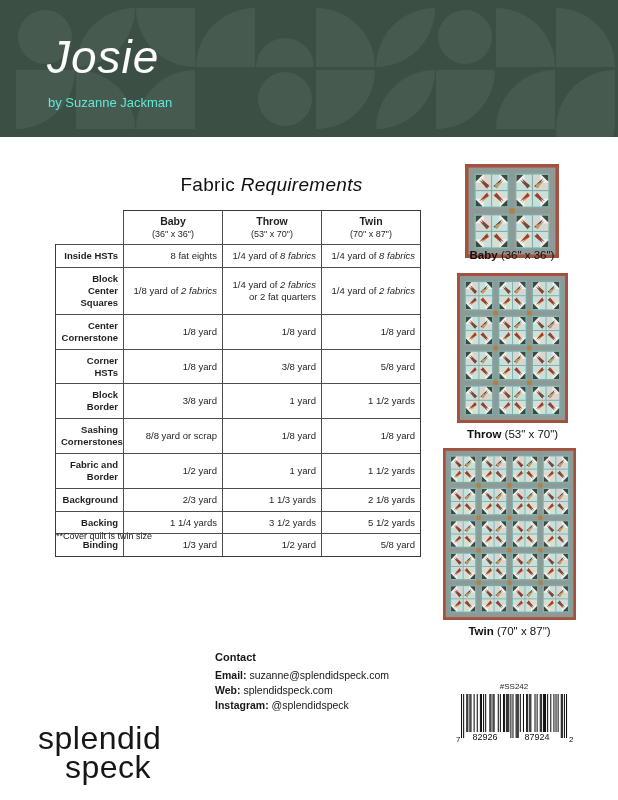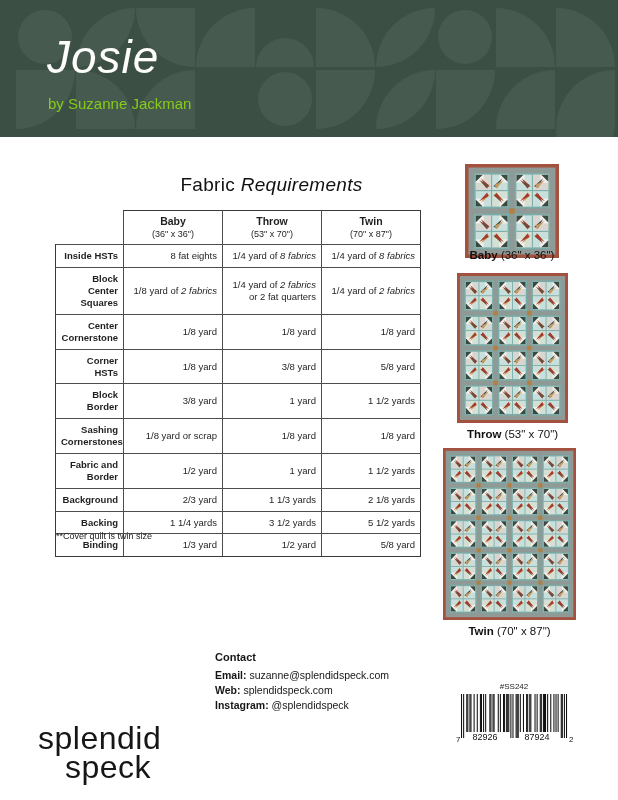--- a/index.html
+++ b/index.html
@@ -3,21 +3,21 @@
 <meta charset="utf-8">
 <style>
   html,body{margin:0;padding:0;background:#e8e8e8;}
   .page{position:relative;width:618px;height:800px;background:#ffffff;overflow:hidden;
         font-family:"Liberation Sans", sans-serif;color:#1f1f1f;}
   
   .header{position:absolute;left:0;top:0;width:618px;height:137px;background:#3b4f45;overflow:hidden;}
   .header svg{position:absolute;left:0;top:0;}
   .pattern-title{position:absolute;left:47px;top:30px;margin:0;color:#fdfdfb;
         font-size:46px;font-style:italic;font-weight:500;letter-spacing:1px;z-index:2;}
-  .pattern-author{position:absolute;left:48px;top:95px;color:#84cc16;font-size:15px;z-index:2;}
+  .pattern-author{position:absolute;left:48px;top:95px;color:#5eead4;font-size:13px;z-index:2;}
   
   .section-title{position:absolute;left:123px;top:174px;width:297px;text-align:center;
         font-size:19px;color:#111;font-weight:500;letter-spacing:.3px;}
   .section-title i{font-weight:400;margin-top:45px;}
   
   .tbl-wrap{position:absolute;left:55px;top:210px;width:366px;}
   table.req{border-collapse:collapse;width:100%;table-layout:fixed;font-size:9.5px;line-height:1.25;}
   table.req col.c-label{width:68px;}
   table.req th, table.req td{border:1px solid #4d4d4d;padding:5px 5px;vertical-align:middle;}
   table.req td{text-align:right;}
@@ -135,21 +135,21 @@
             <td class="last-col">5/8 yard</td>
           </tr>
           <tr class="">
             <th>Block Border</th>
             <td class="">3/8 yard</td>
             <td class="">1 yard</td>
             <td class="last-col">1 1/2 yards</td>
           </tr>
           <tr class="">
             <th>Sashing Cornerstones</th>
-            <td class="">1/8 yard or scrap</td>
+            <td class="">8/8 yard or scrap</td>
             <td class="">1/8 yard</td>
             <td class="last-col">1/8 yard</td>
           </tr>
           <tr class="">
             <th>Fabric and Border</th>
             <td class="">1/2 yard</td>
             <td class="">1 yard</td>
             <td class="last-col">1 1/2 yards</td>
           </tr>
           <tr class="">

